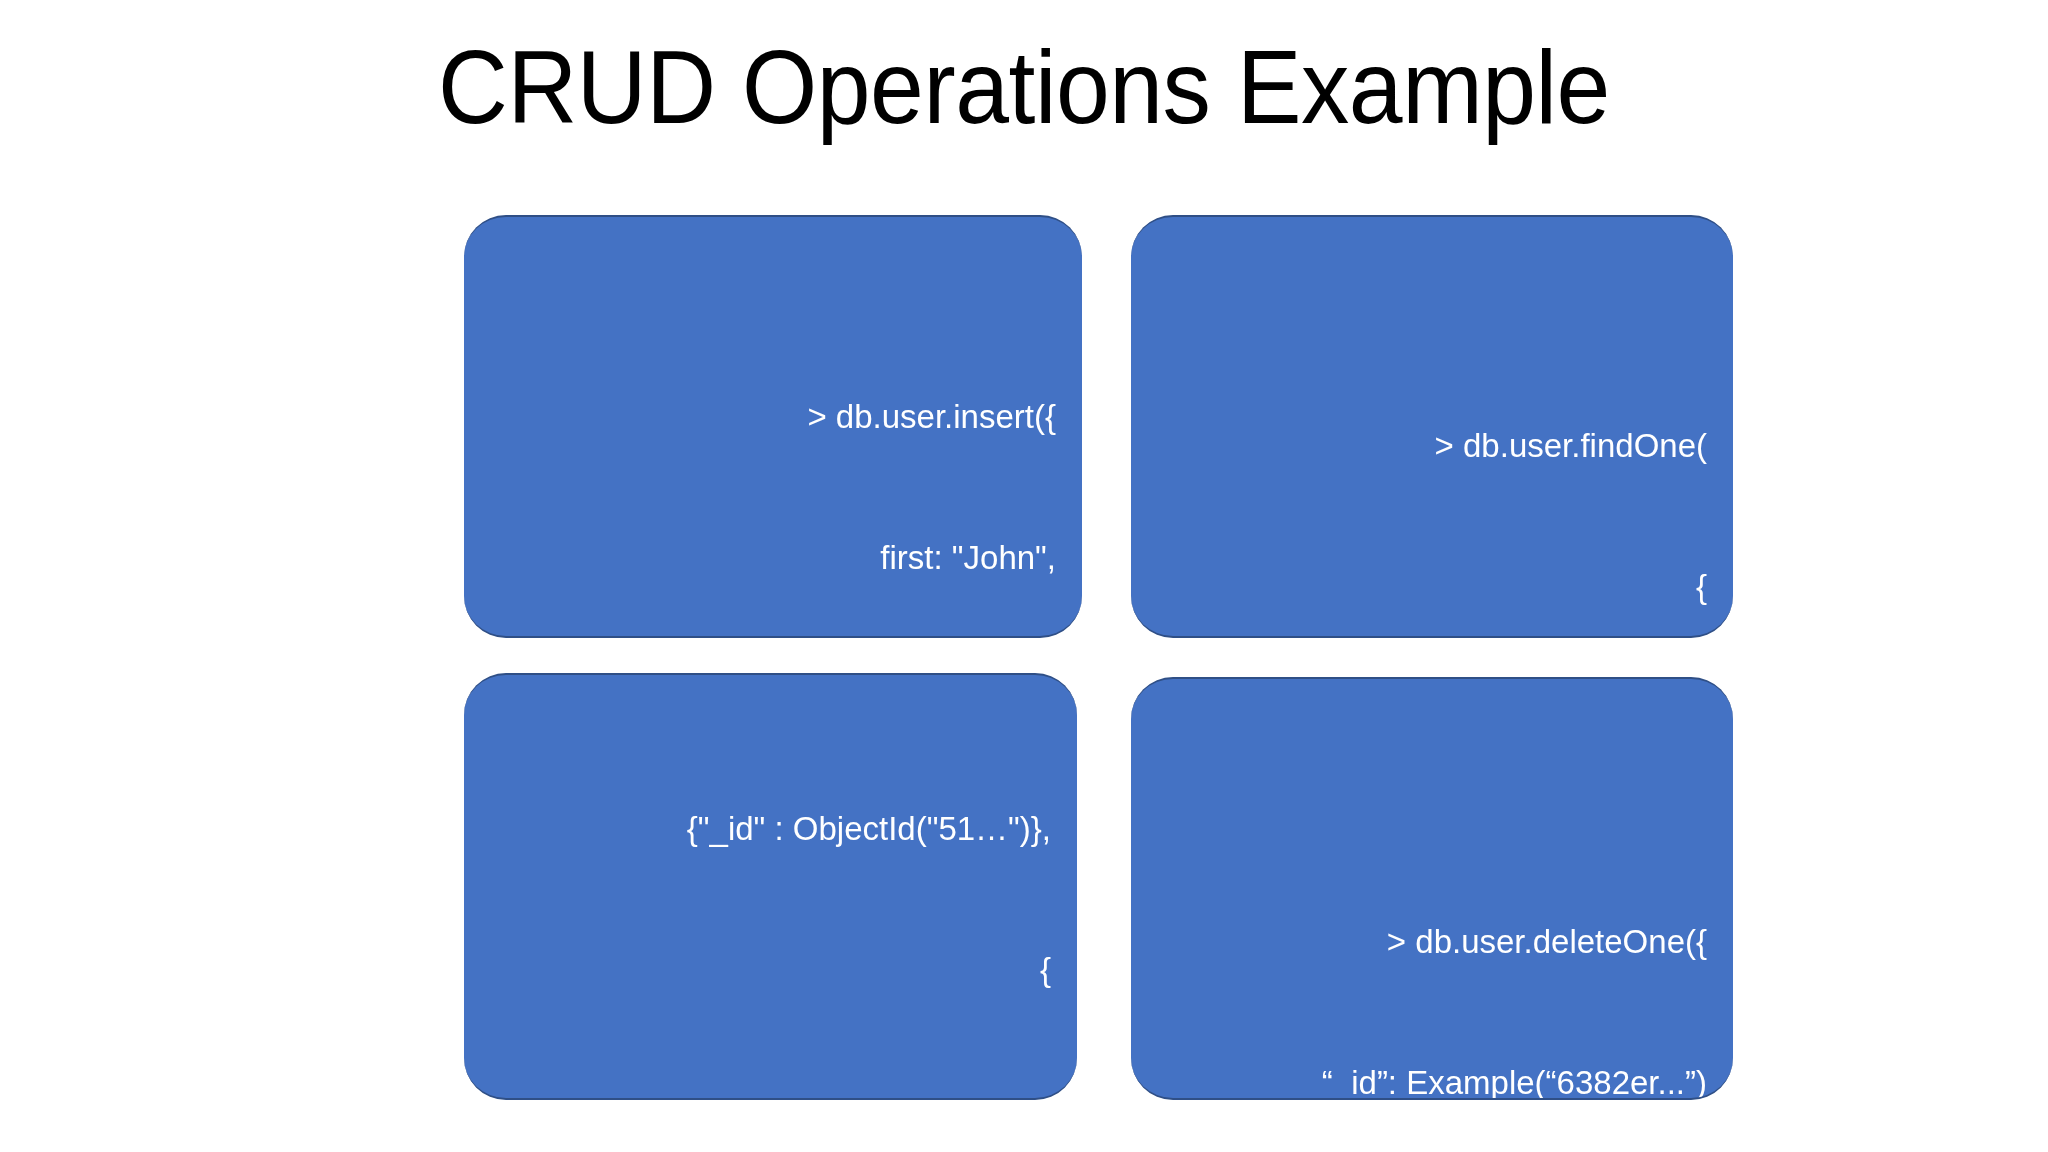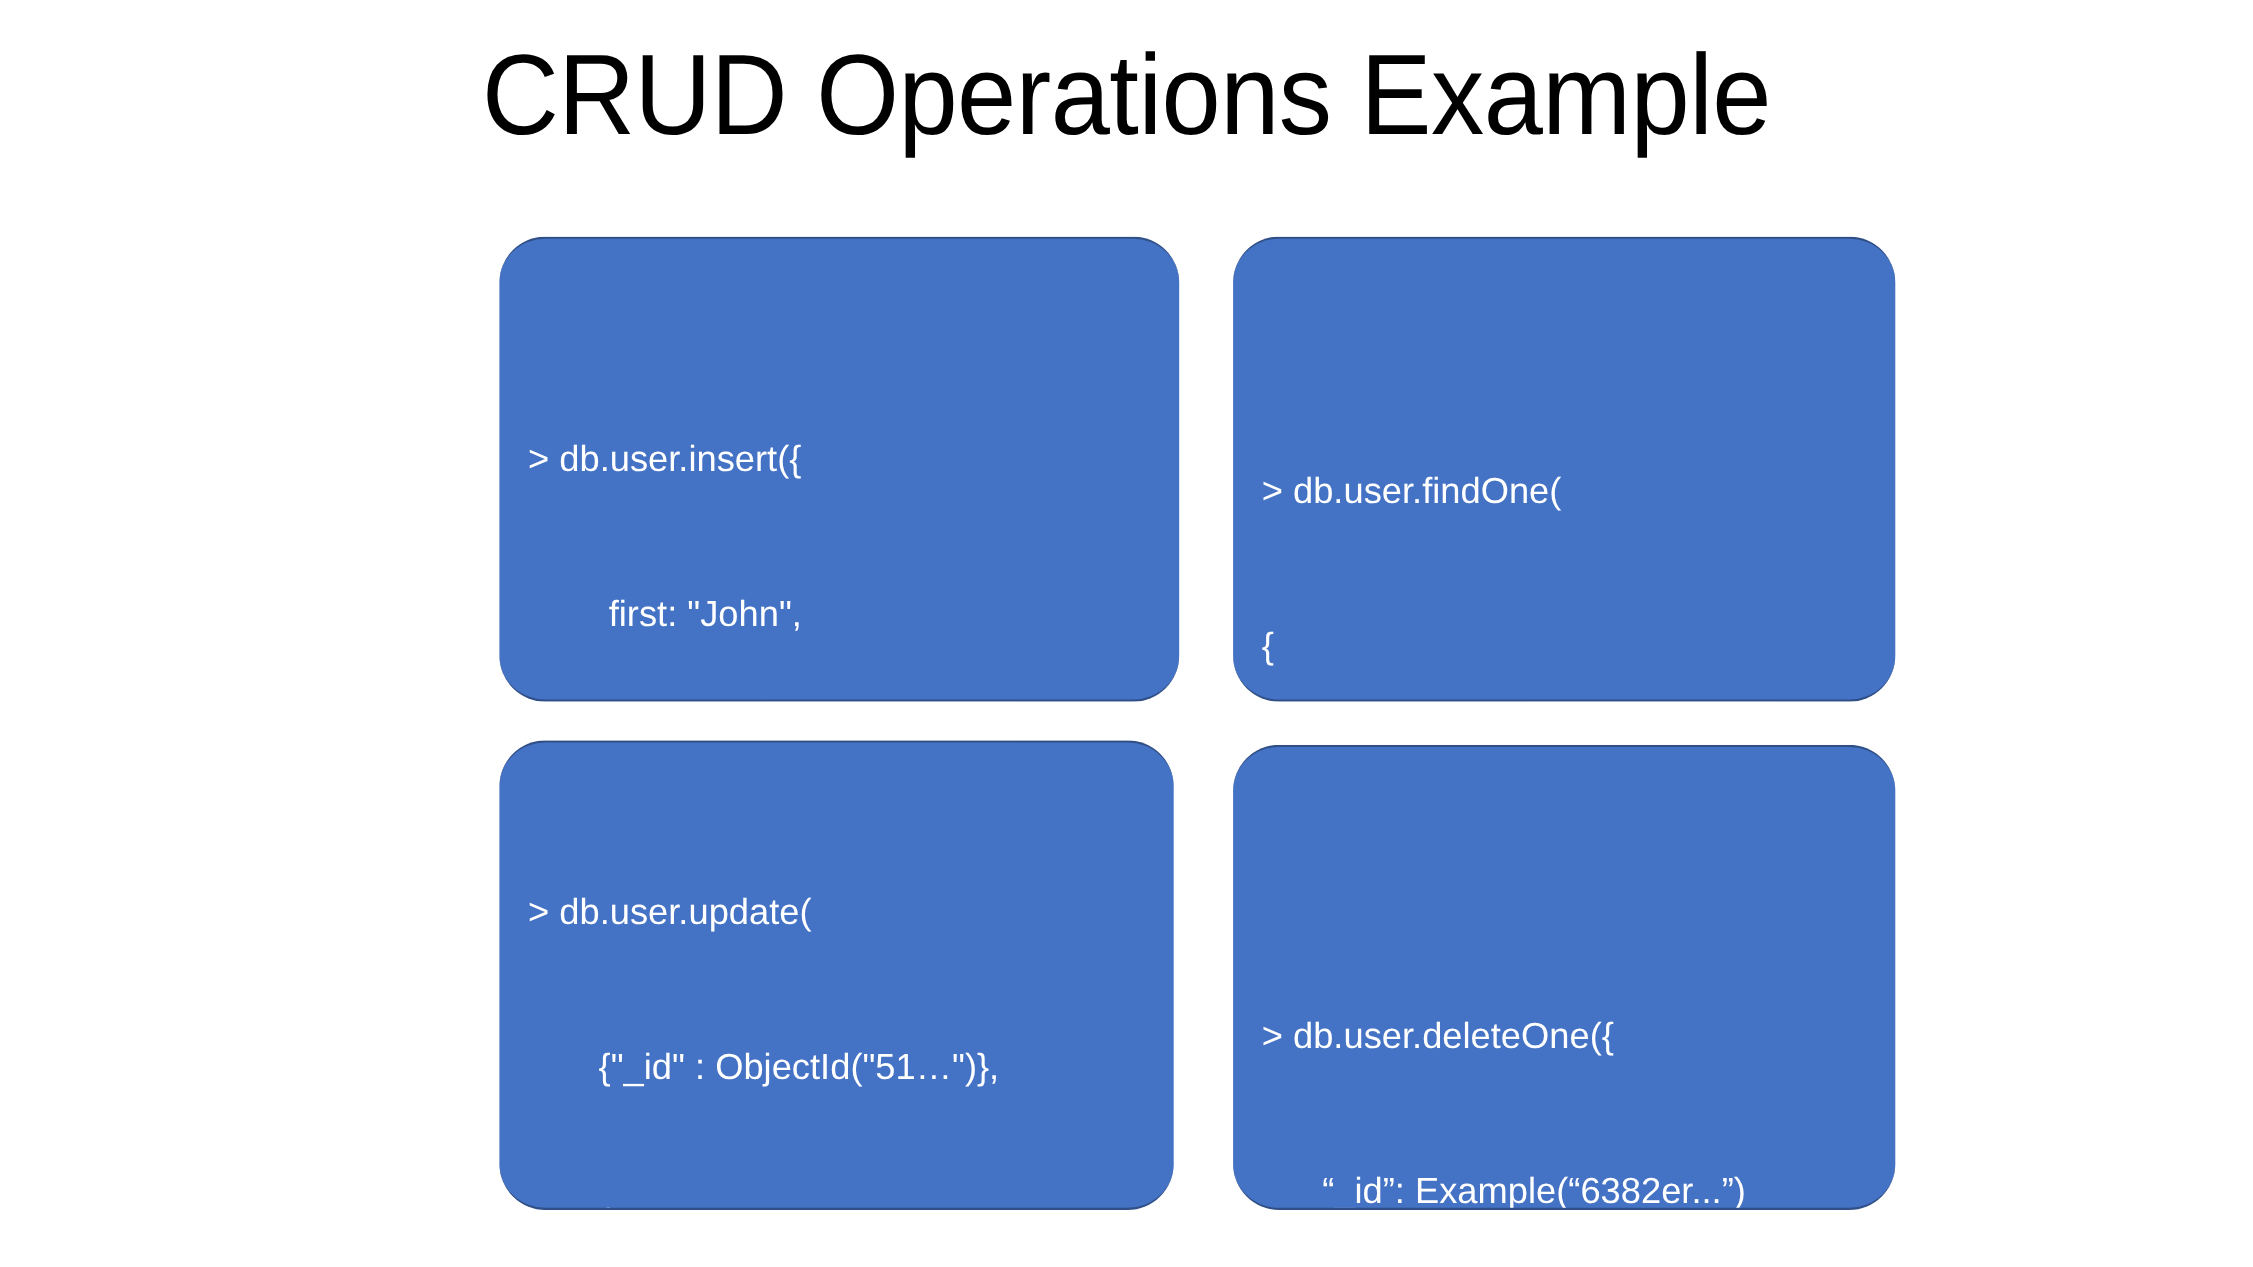--- a/index.html
+++ b/index.html
@@ -29,24 +29,25 @@
     letter-spacing: -0.5px;
     color: #000000;
     transform: scaleX(0.93);
     transform-origin: 50% 0;
     white-space: nowrap;
   }
 
   
   #card-grid {
     position: absolute;
-    left: 6px;
+    left: 16px;
     top: 0;
     width: 1824px;
     height: 1152px;
+    text-align: right;
   }
 
   .code-card {
     position: absolute;
     background: #4472c4;
     border-radius: 42px;
     border-top: 2px solid #2f4f86;
     border-bottom: 2px solid #2f4f86;
     box-sizing: border-box;
     overflow: hidden;
@@ -103,21 +104,20 @@
     <div class="card-code" id="code-findone">
       <span class="line">&gt; db.user.findOne(</span>
       <span class="line">{</span>
       
       
     </div>
   </div>
 
   <div class="code-card" id="card-update">
     <div class="card-code" id="code-update">
-      <span class="line">&gt; db.user.update(</span>
       <span class="line">       {"_id" : ObjectId("51…")},</span>
       <span class="line">       {</span>
       
       
       
       
       
     </div>
   </div>
 

